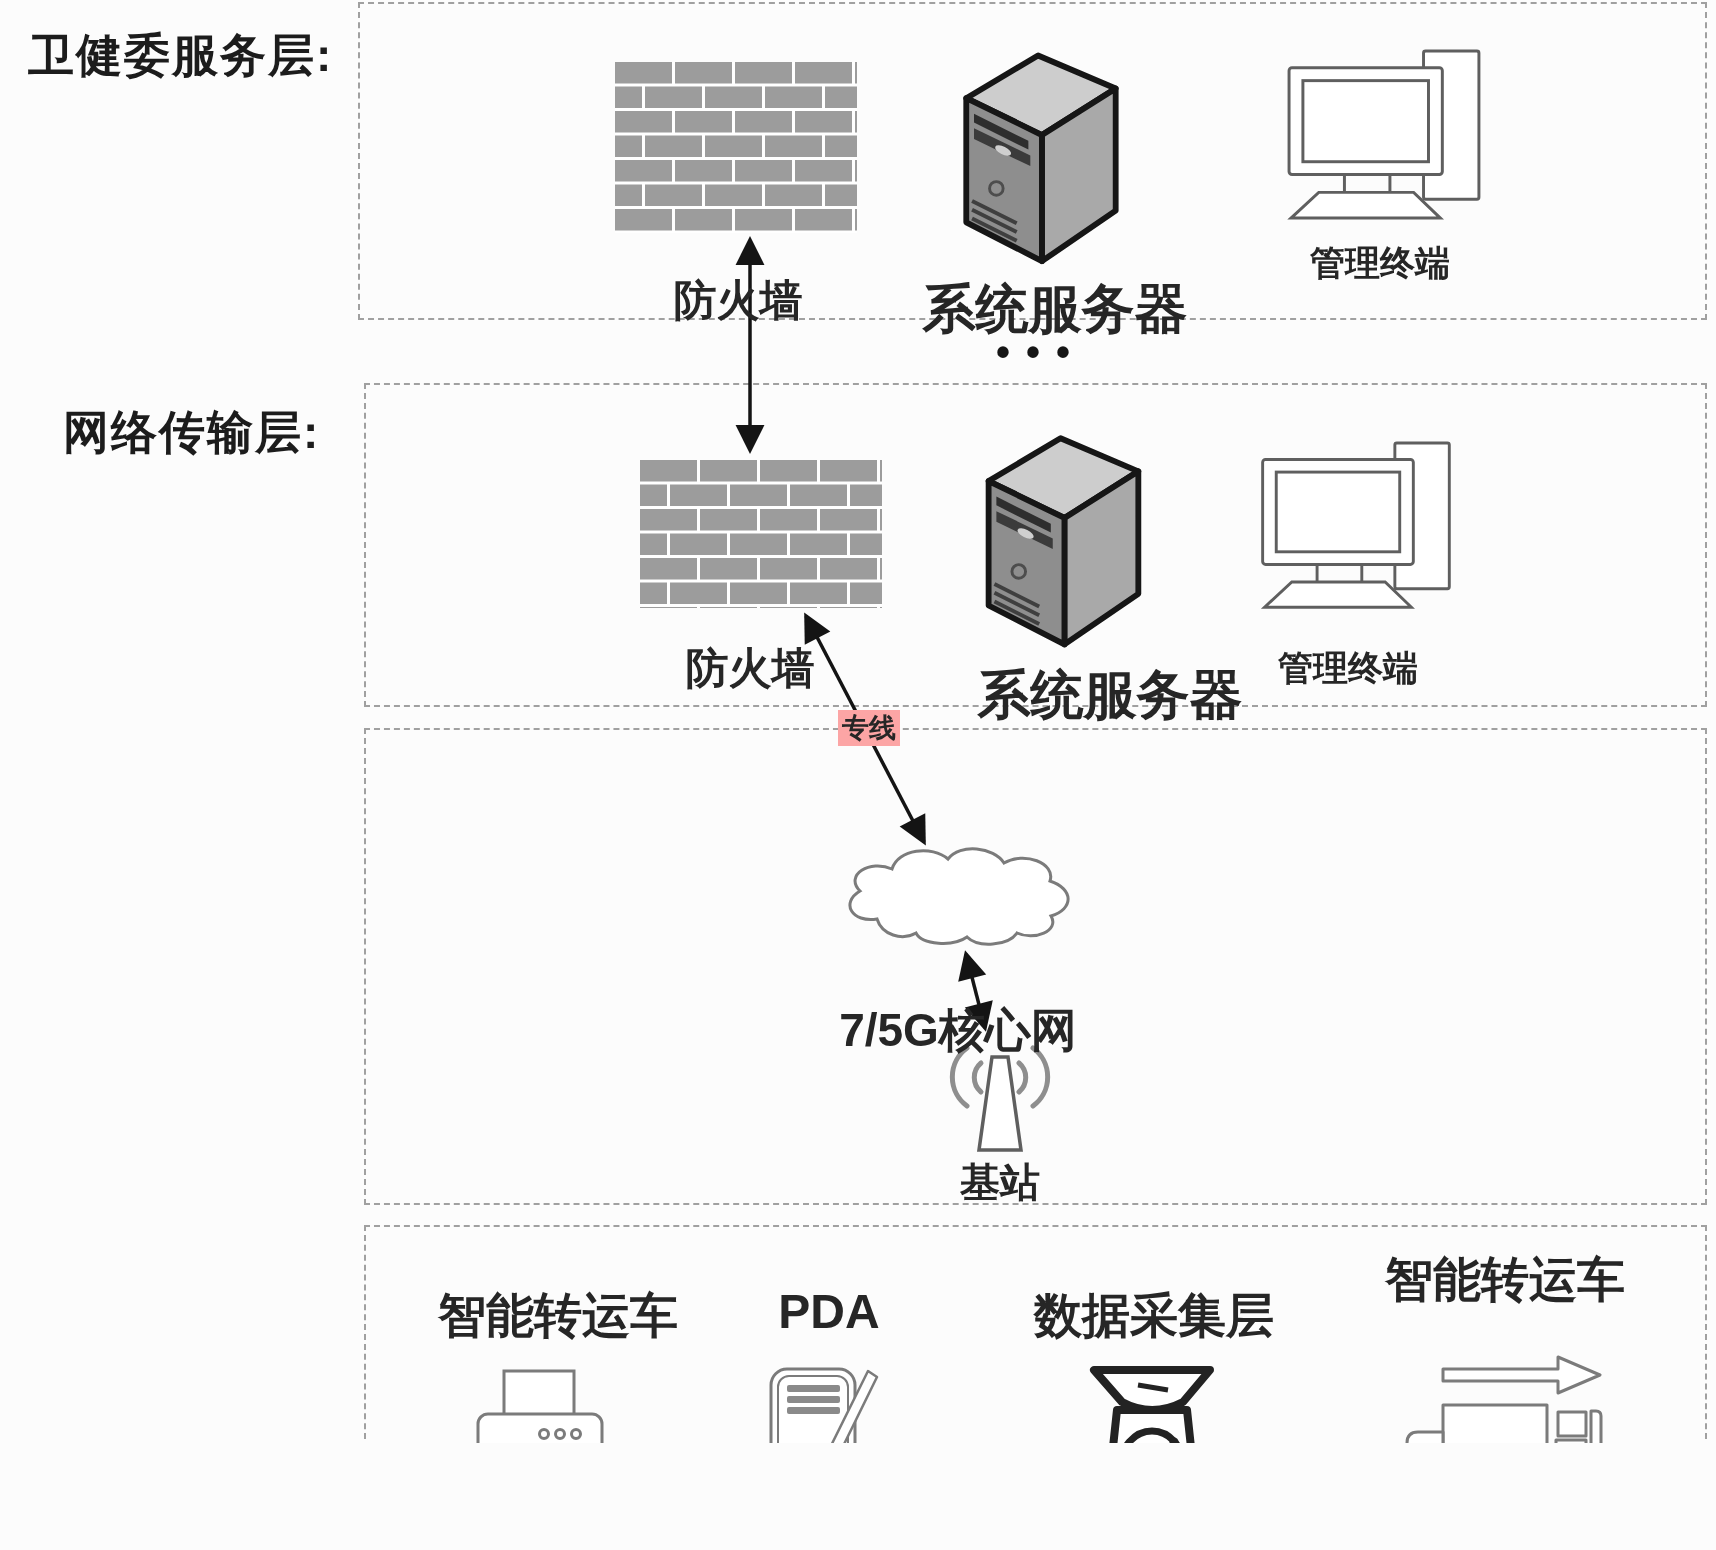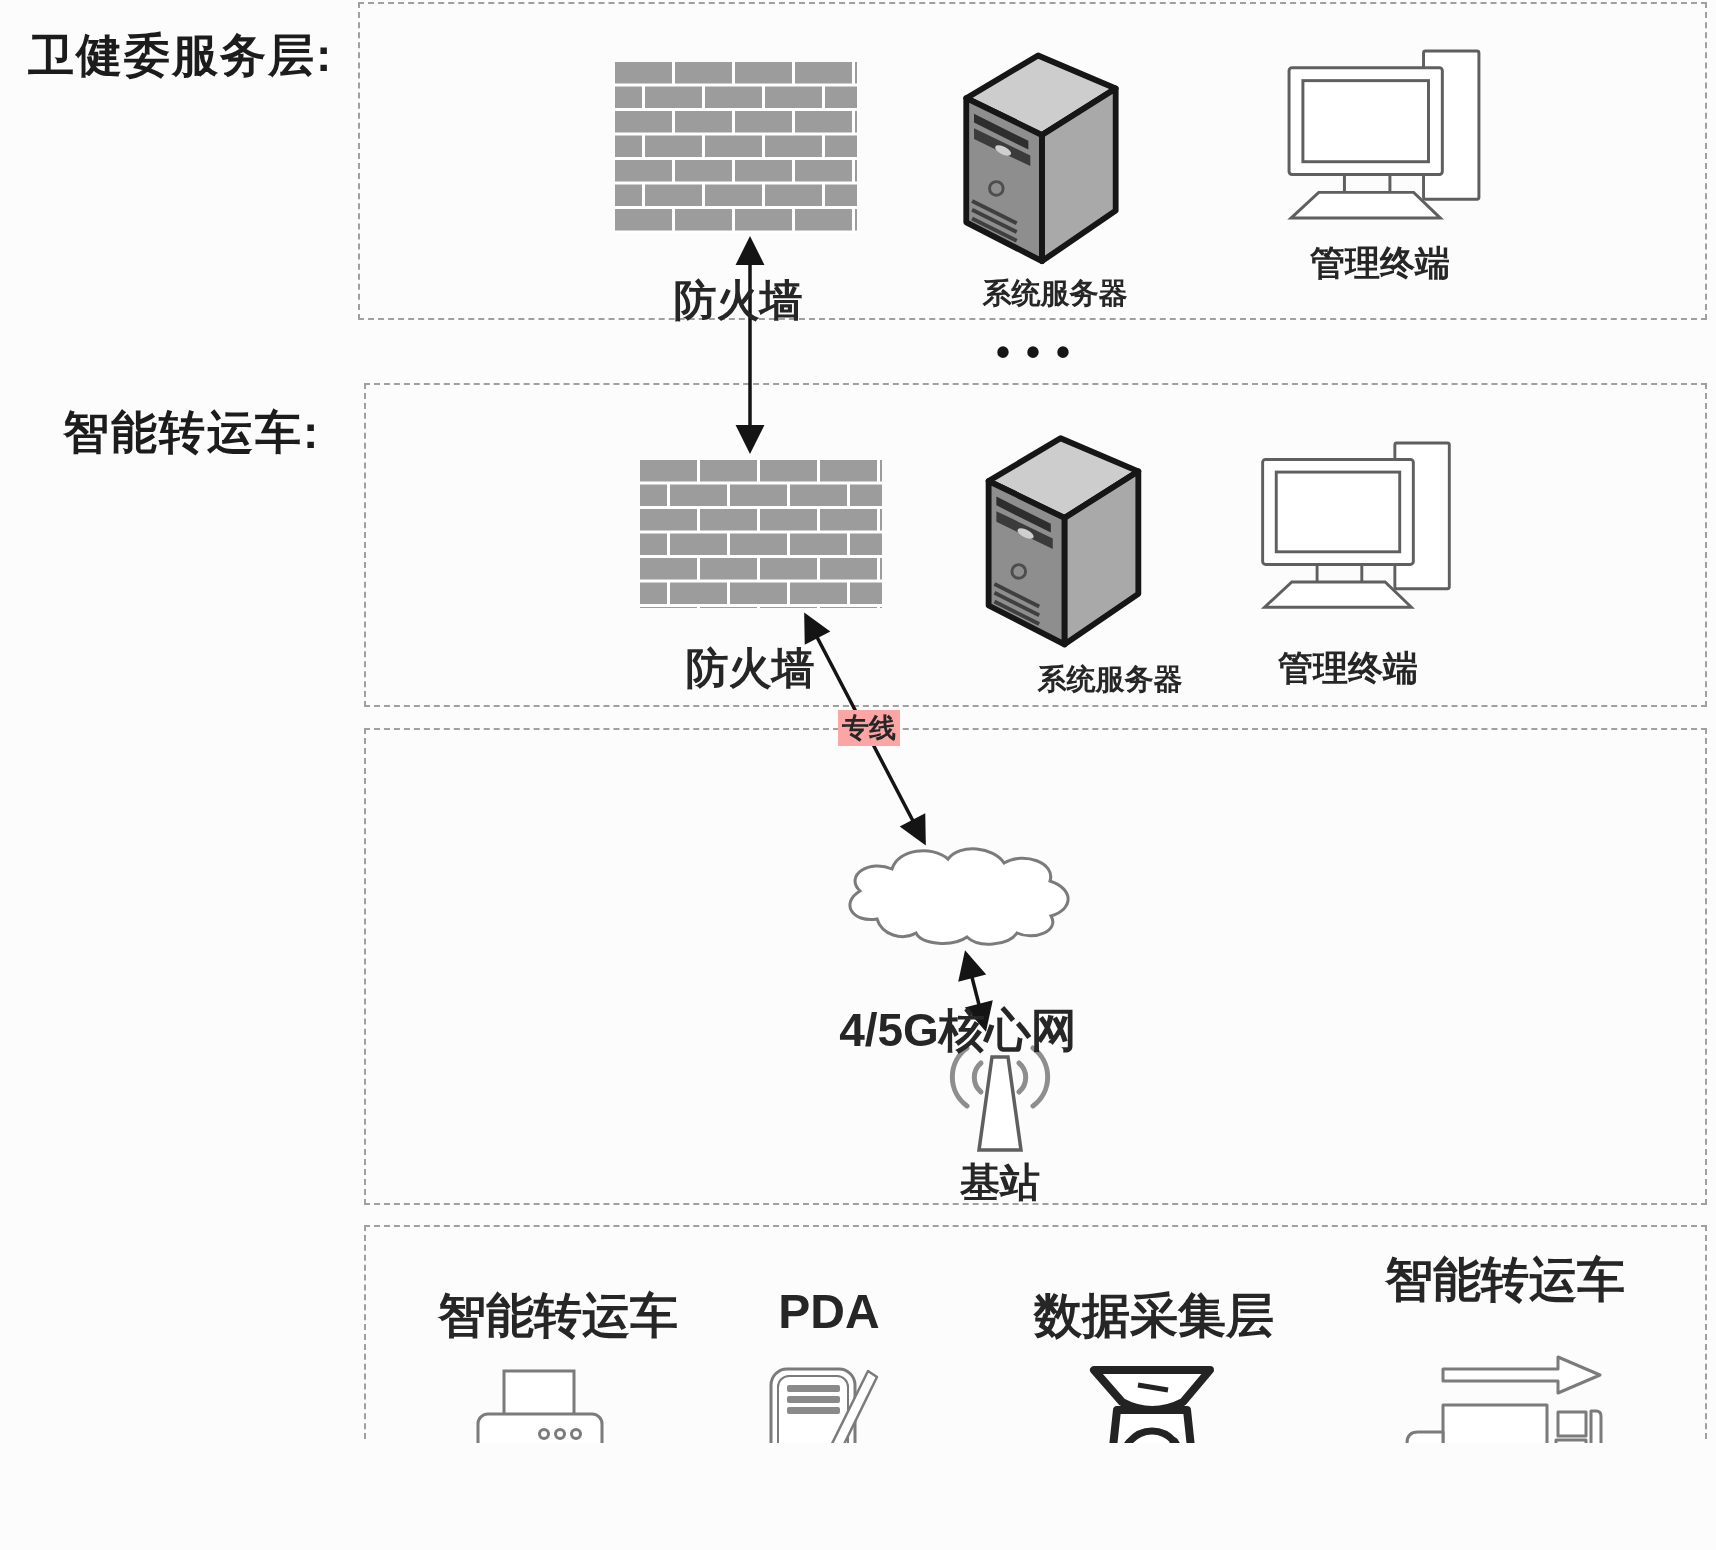--- a/index.html
+++ b/index.html
@@ -13,21 +13,21 @@
   }
   .layer-box{
     position:absolute;border:2px dashed #a0a0a0;background:transparent;
     box-sizing:border-box;
   }
   .cap{
     position:absolute;transform:translateX(-50%);white-space:nowrap;
     font-weight:600;color:#262626;z-index:3;
   }
   .cap-lg{font-size:43px;}
-  .cap-md{font-size:29px;}
+  .cap-md{font-size:53px;}
   .cap-sm{font-size:35px;}
   .cap-dev{font-size:48px;}
   .ellipsis{
     position:absolute;font-size:40px;font-weight:900;letter-spacing:16px;
     color:#151515;z-index:3;
   }
   .line-label{
     position:absolute;transform:translateX(-50%);font-size:27px;font-weight:600;
     color:#262626;background:#fca5a5;padding:0 4px;z-index:4;
   }
@@ -73,21 +73,21 @@
           <rect x="24" y="33" width="127" height="82"></rect>
           <line x1="66" y1="128" x2="66" y2="146"></line>
           <line x1="112" y1="128" x2="112" y2="146"></line>
           <polygon points="40,146 136,146 163,172 12,172"></polygon>
         </g>
       </symbol>
     </defs>
   </svg>
 
   <div class="layer-title" style="left:28px;top:25px">卫健委服务层:</div>
-  <div class="layer-title" style="left:63px;top:402px">智能转运车:</div>
+  <div class="layer-title" style="left:63px;top:402px">网络传输层:</div>
 
   <div class="layer-box" style="left:358px;top:2px;width:1349px;height:318px"></div>
   <div class="layer-box" style="left:364px;top:383px;width:1343px;height:324px"></div>
   <div class="layer-box" style="left:364px;top:728px;width:1343px;height:477px"></div>
   <div class="layer-box" style="left:364px;top:1225px;width:1343px;height:323px"></div>
 
   <div class="ellipsis" style="left:996px;top:330px">•••</div>
 
   <svg class="icon" style="left:615px;top:62px" width="242" height="171" viewBox="0 0 242 171">
     <rect x="0" y="0" width="242" height="171" fill="url(#bricks)"></rect>
@@ -117,21 +117,21 @@
   <svg class="icon" style="left:1250px;top:440px" width="210" height="175" viewBox="0 0 210 180">
     <use href="#terminal-sym" width="210" height="180"></use>
   </svg>
   <div class="cap cap-sm" style="left:1348px;top:645px">管理终端</div>
 
   <div class="line-label" style="left:869px;top:710px">专线</div>
 
   <svg class="icon" style="left:830px;top:843px" width="252" height="105" viewBox="0 0 252 105">
     <path d="M47,76 C22,80 10,60 30,48 C14,32 40,16 62,26 C68,6 102,2 118,16 C130,0 164,4 174,20 C194,8 226,20 220,38 C244,46 244,66 221,73 C230,88 204,98 187,90 C178,103 148,105 137,94 C123,104 92,102 86,90 C72,98 52,92 47,76 Z" fill="#ffffff" stroke="#7b7b7b" stroke-width="3"></path>
   </svg>
-  <div class="cap" style="left:958px;top:1000px;font-size:46px">4/5G核心网</div>
+  <div class="cap" style="left:958px;top:1000px;font-size:46px">7/5G核心网</div>
 
   <svg class="icon" style="left:929px;top:1032px" width="142" height="122" viewBox="0 0 142 122">
     <g fill="none" stroke="#8e8e8e" stroke-width="5" stroke-linecap="round">
       <path d="M38,16 A36,36 0 0 0 38,74"></path>
       <path d="M52,31 A19,19 0 0 0 52,60"></path>
       <path d="M104,16 A36,36 0 0 1 104,74"></path>
       <path d="M90,31 A19,19 0 0 1 90,60"></path>
     </g>
     <polygon points="63,25 79,25 92,118 50,118" fill="#ffffff" stroke="#5f5f5f" stroke-width="3.5"></polygon>
   </svg>

